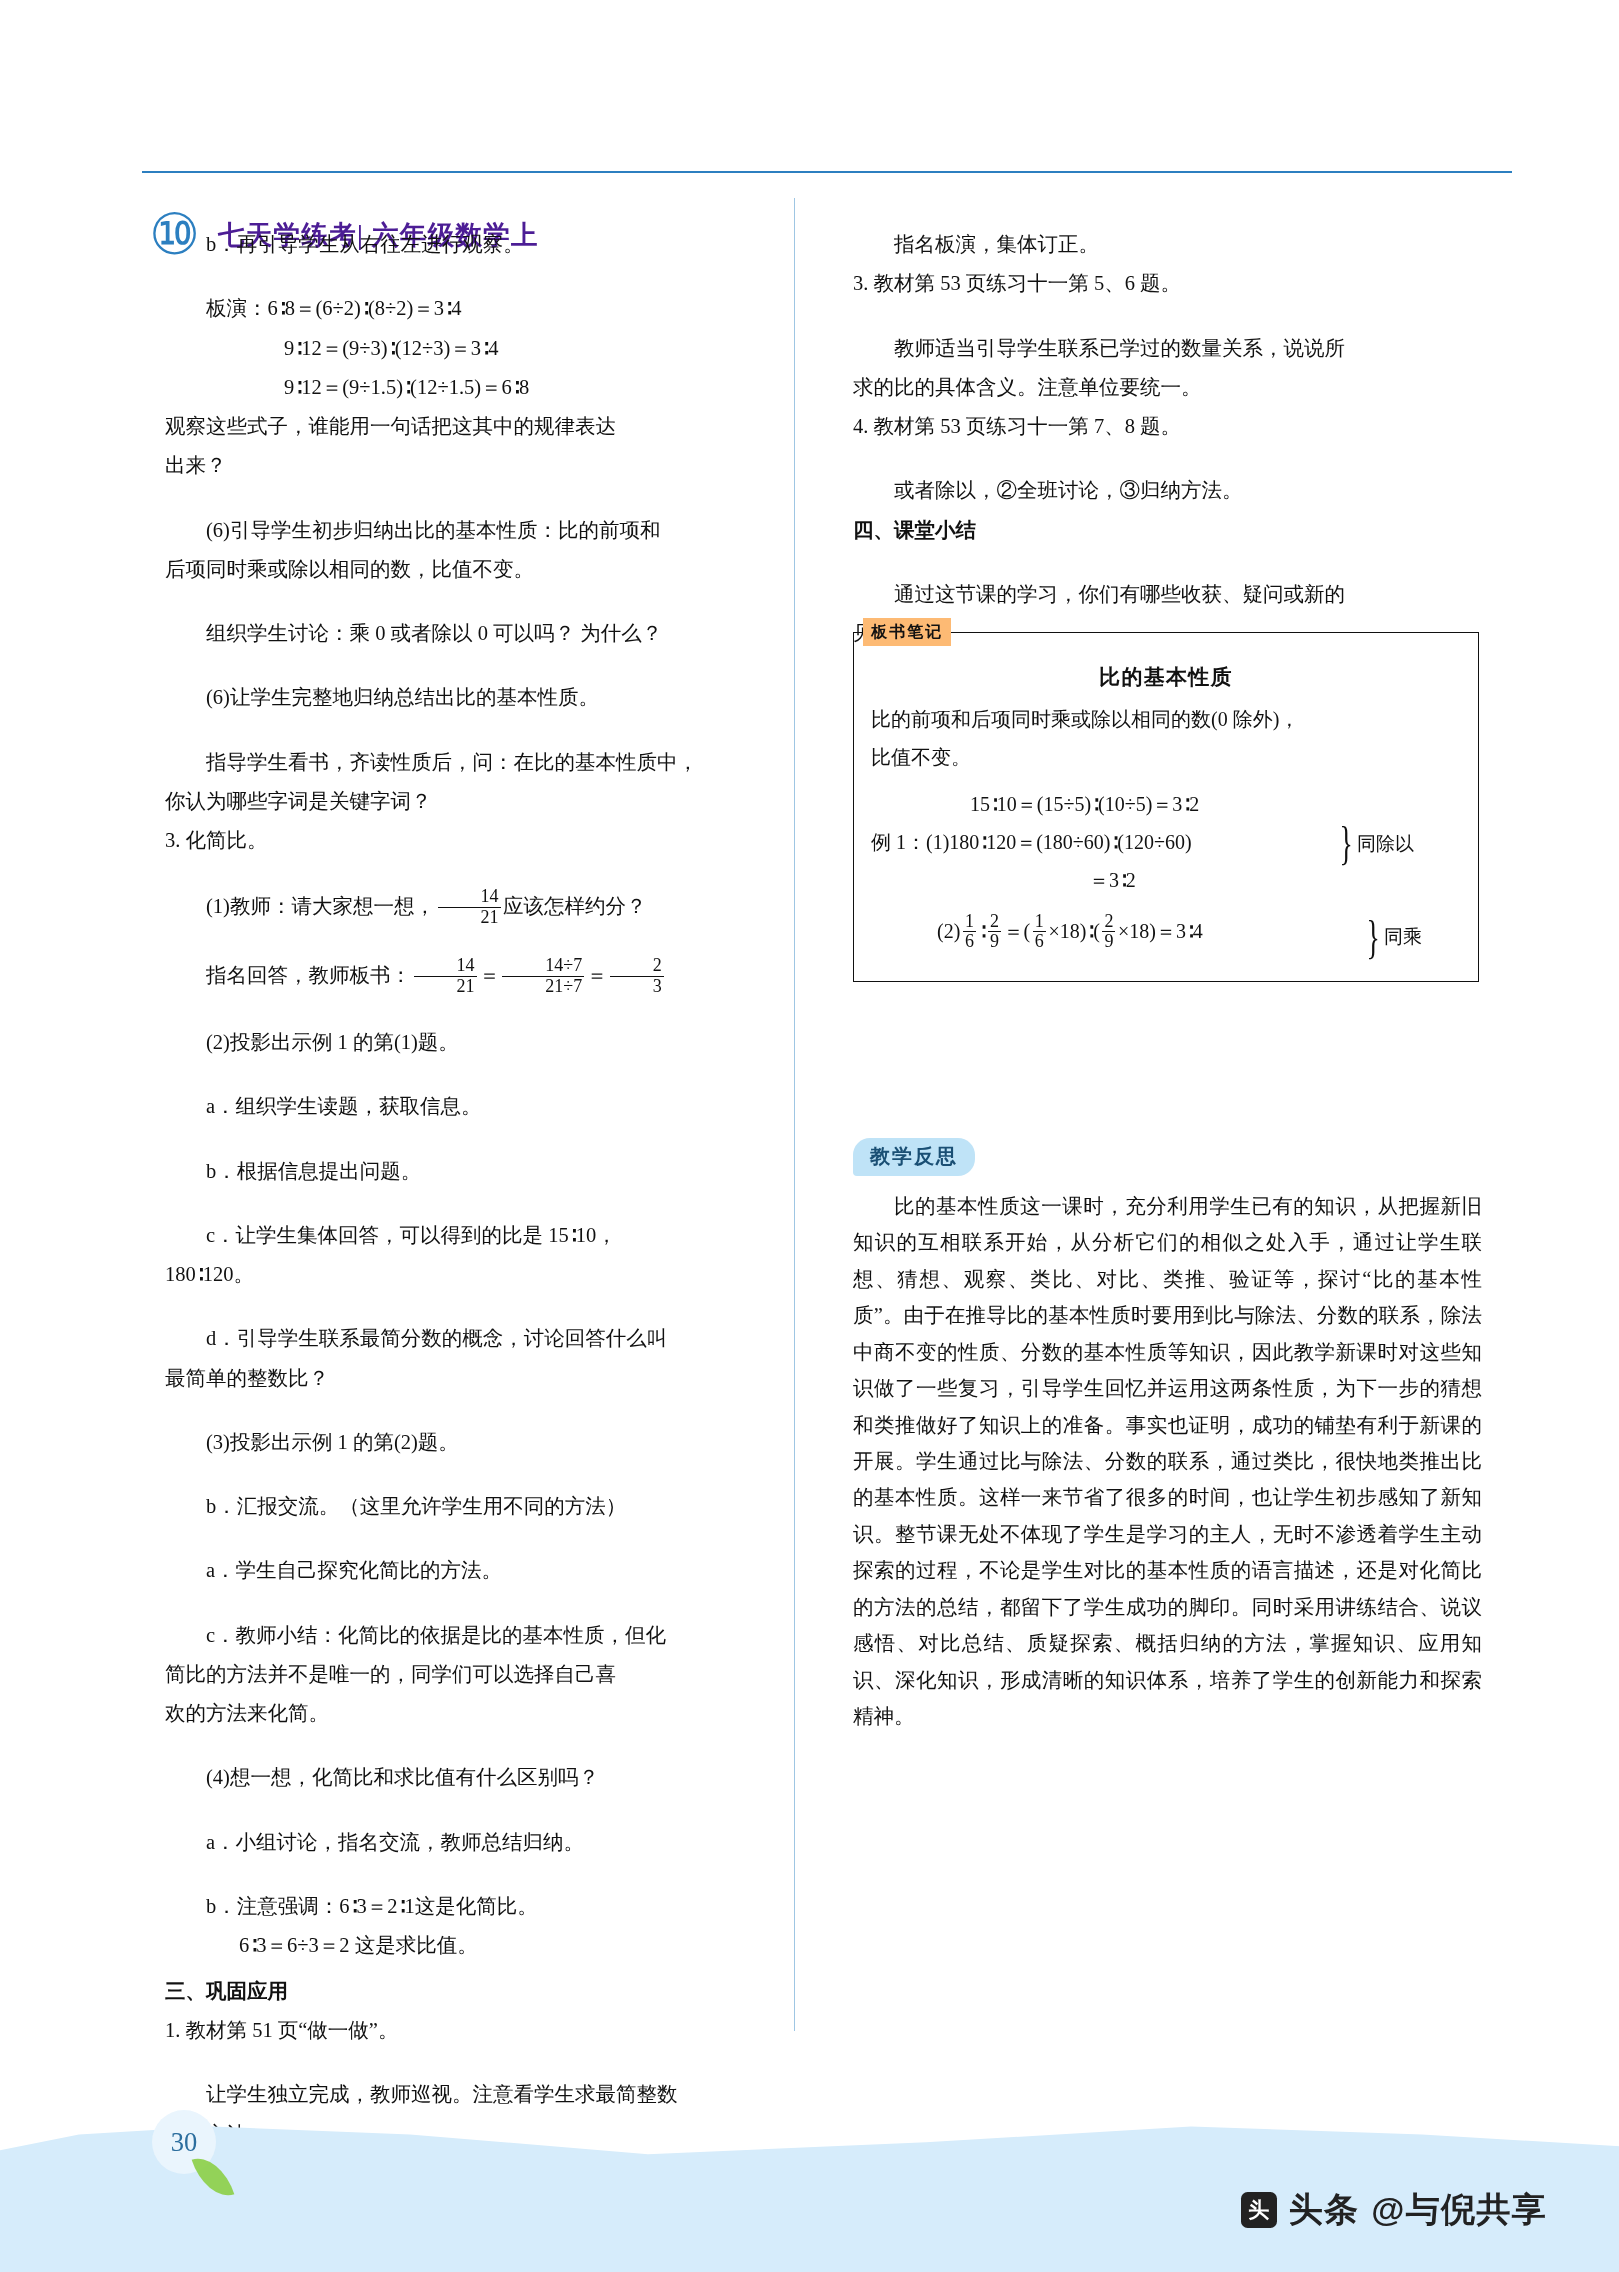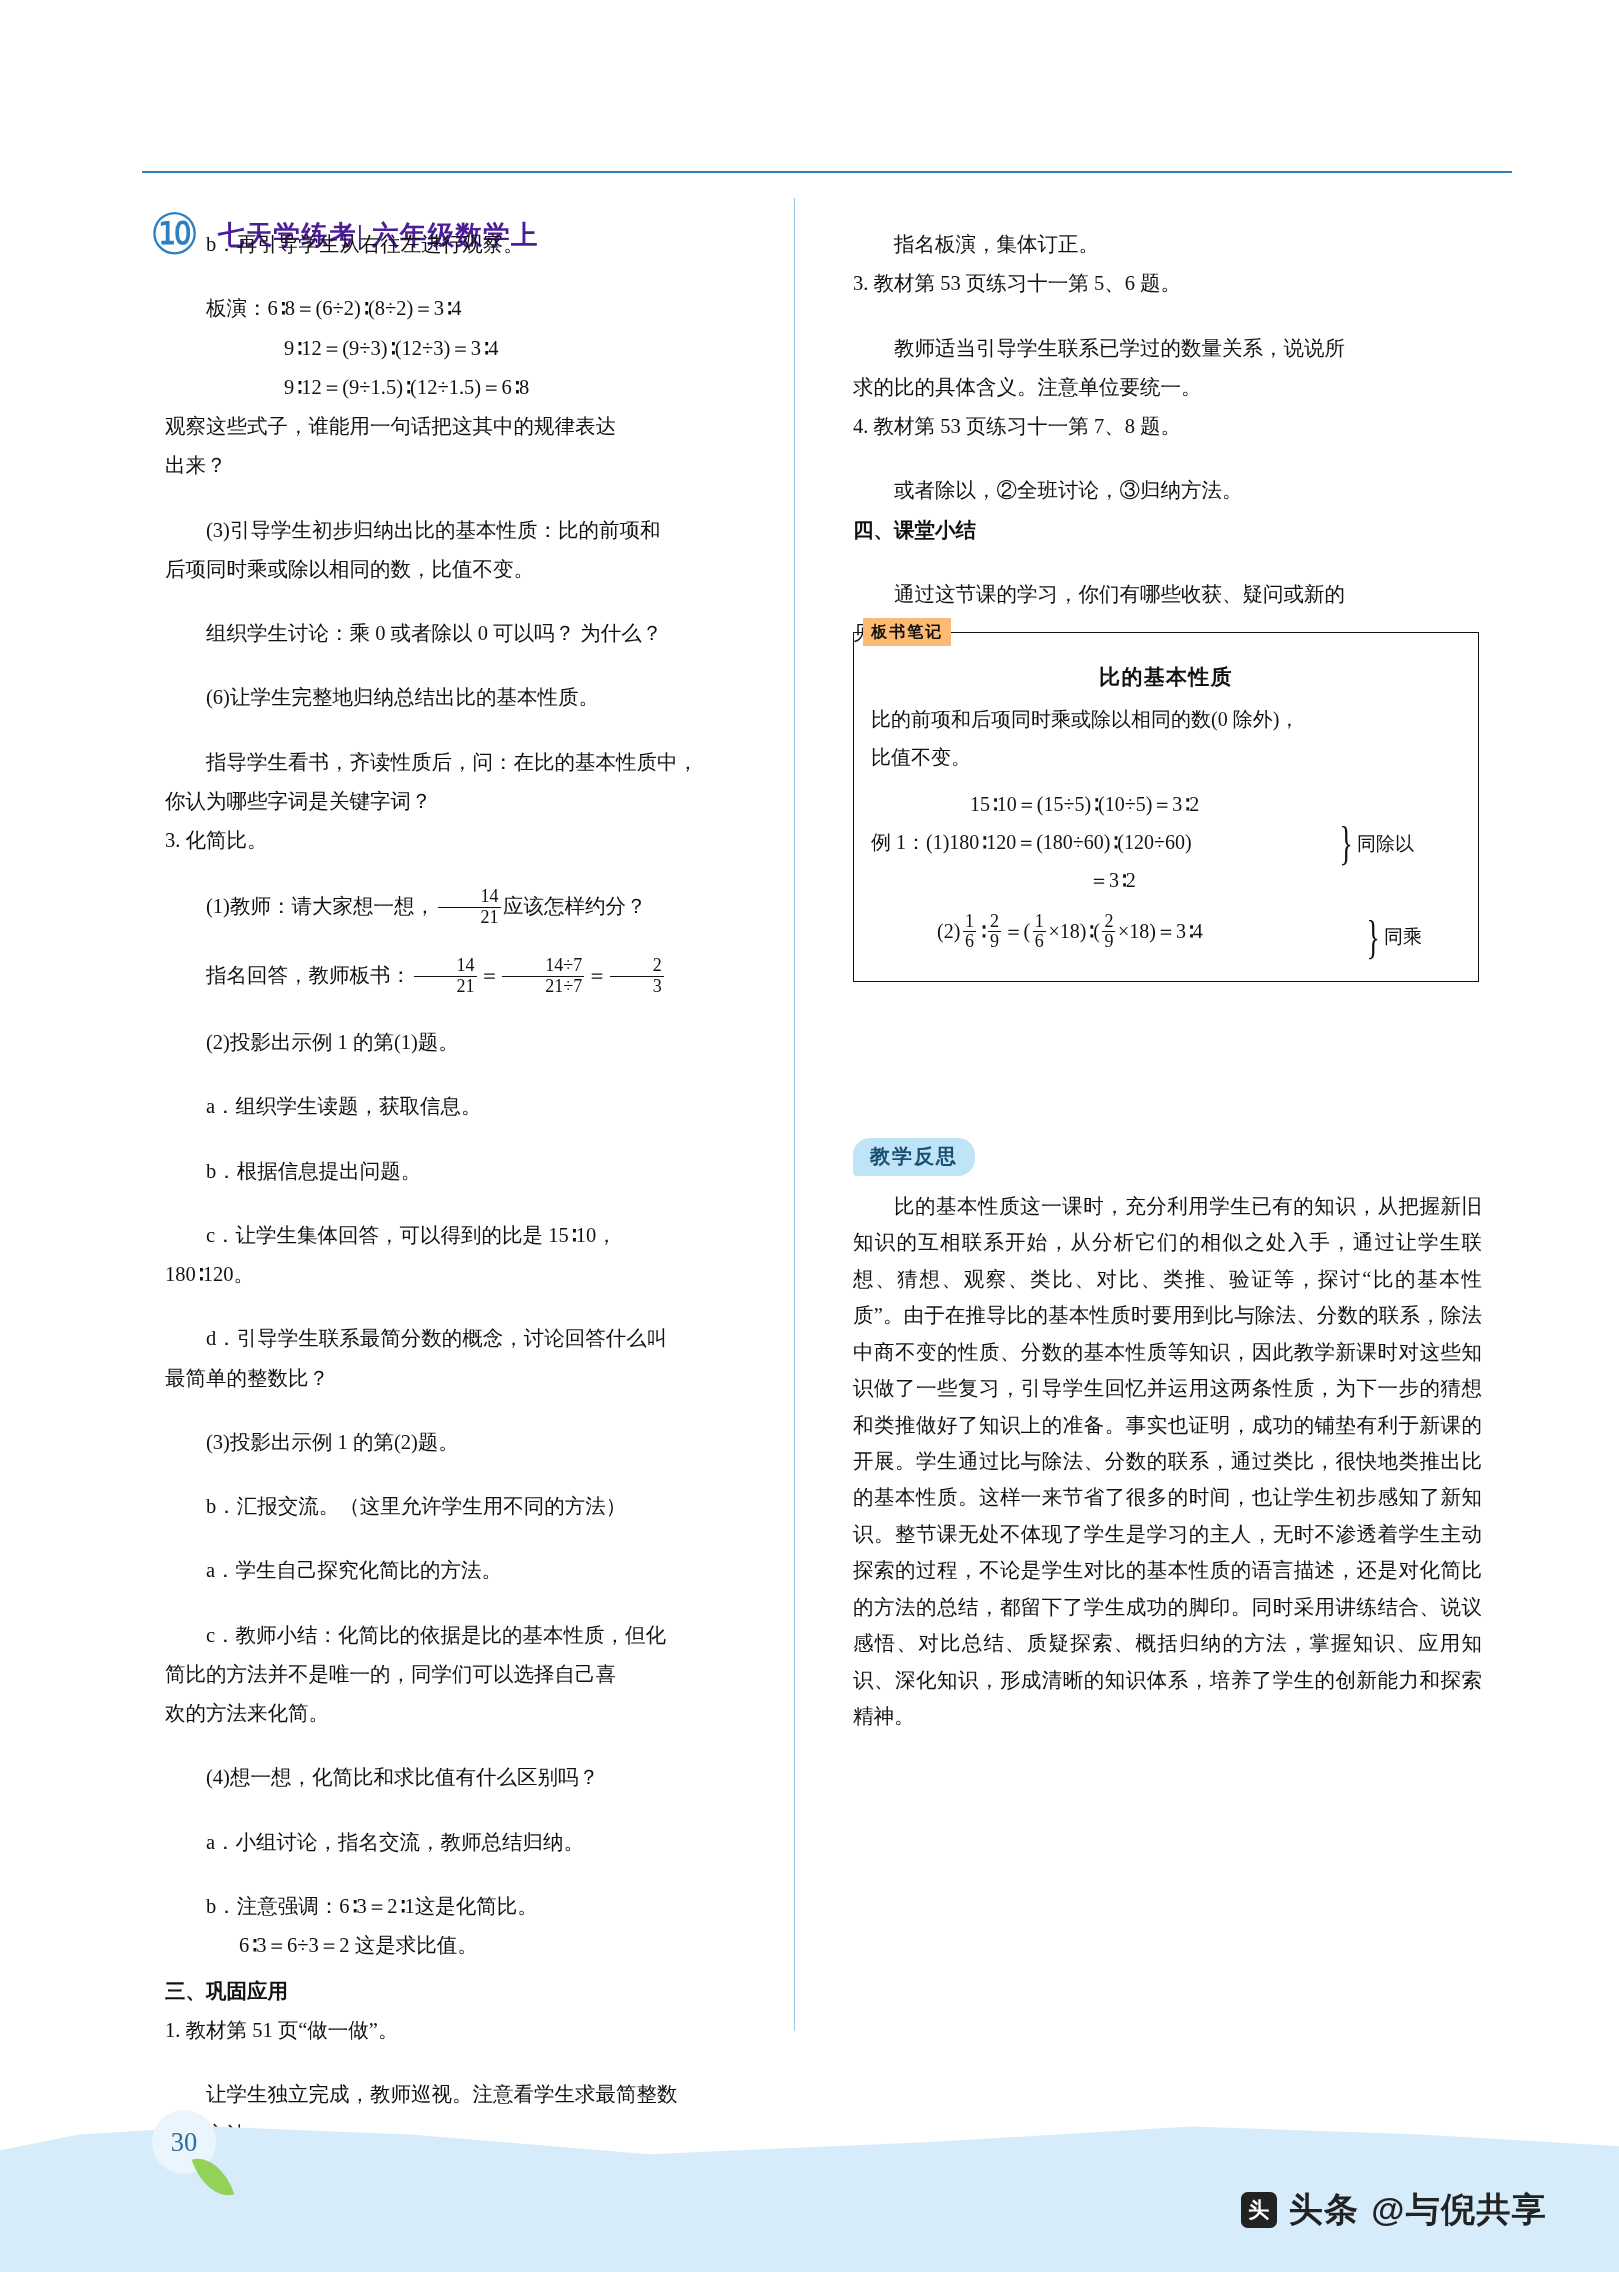--- a/index.html
+++ b/index.html
@@ -131,21 +131,21 @@
   <div class="divider"></div>
 
   <div class="col col-left">
 
     <p class="indent">b．再引导学生从右往左进行观察。</p>
     <p class="indent">板演：6∶8＝(6÷2)∶(8÷2)＝3∶4</p>
     <p class="eq pad2">9∶12＝(9÷3)∶(12÷3)＝3∶4</p>
     <p class="eq pad2">9∶12＝(9÷1.5)∶(12÷1.5)＝6∶8</p>
     <p>观察这些式子，谁能用一句话把这其中的规律表达</p>
     <p>出来？</p>
-    <p class="indent">(3)引导学生初步归纳出比的基本性质：比的前项和</p>
+    <p class="indent">(6)引导学生初步归纳出比的基本性质：比的前项和</p>
     <p>后项同时乘或除以相同的数，比值不变。</p>
     <p class="indent">组织学生讨论：乘 0 或者除以 0 可以吗？ 为什么？</p>
     <p class="indent">(6)让学生完整地归纳总结出比的基本性质。</p>
     <p class="indent">指导学生看书，齐读性质后，问：在比的基本性质中，</p>
     <p>你认为哪些字词是关键字词？</p>
     <p>3. 化简比。</p>
 
     <p class="indent">
       <span>(1)教师：请大家想一想，</span><span class="frac"><span class="num">14</span><span class="den">21</span></span><span>应该怎样约分？</span>
     </p>

